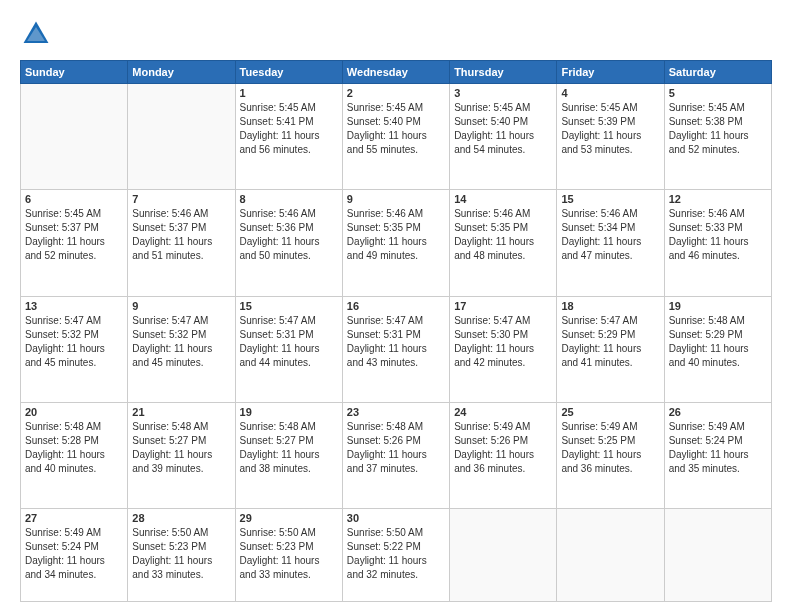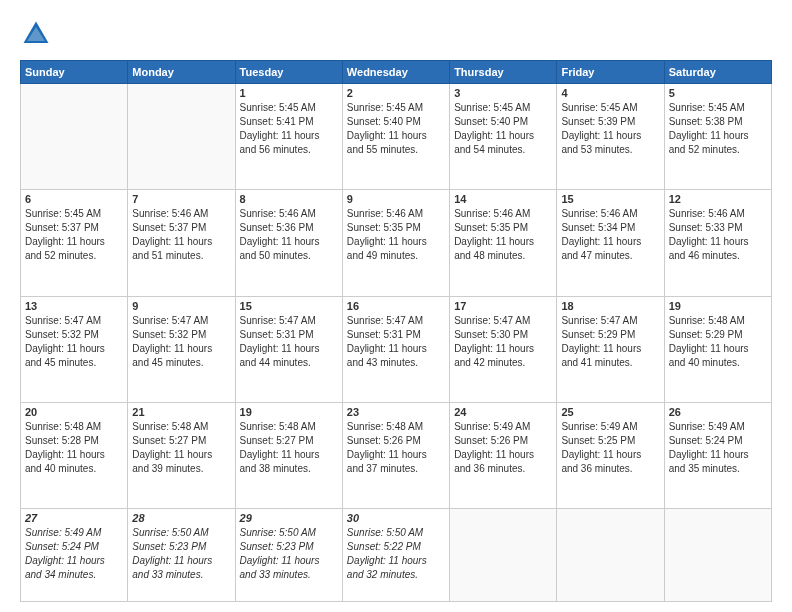--- a/index.html
+++ b/index.html
@@ -93,21 +93,20 @@
     .day-info {
       font-size: 10px;
       color: #333;
       line-height: 1.4;
     }
     .empty-cell {
       background: #f9f9f9;
     }
     tr:last-child td {
       height: 72px;
-      font-style: italic;
     }
   </style>
 </head>
 <body>
 
 <div class="page">
   <div class="header">
     <div class="logo">
       <svg class="logo-icon" viewBox="0 0 36 36">
         <polygon points="18,4 32,28 4,28" fill="#1a6bb5"></polygon>

